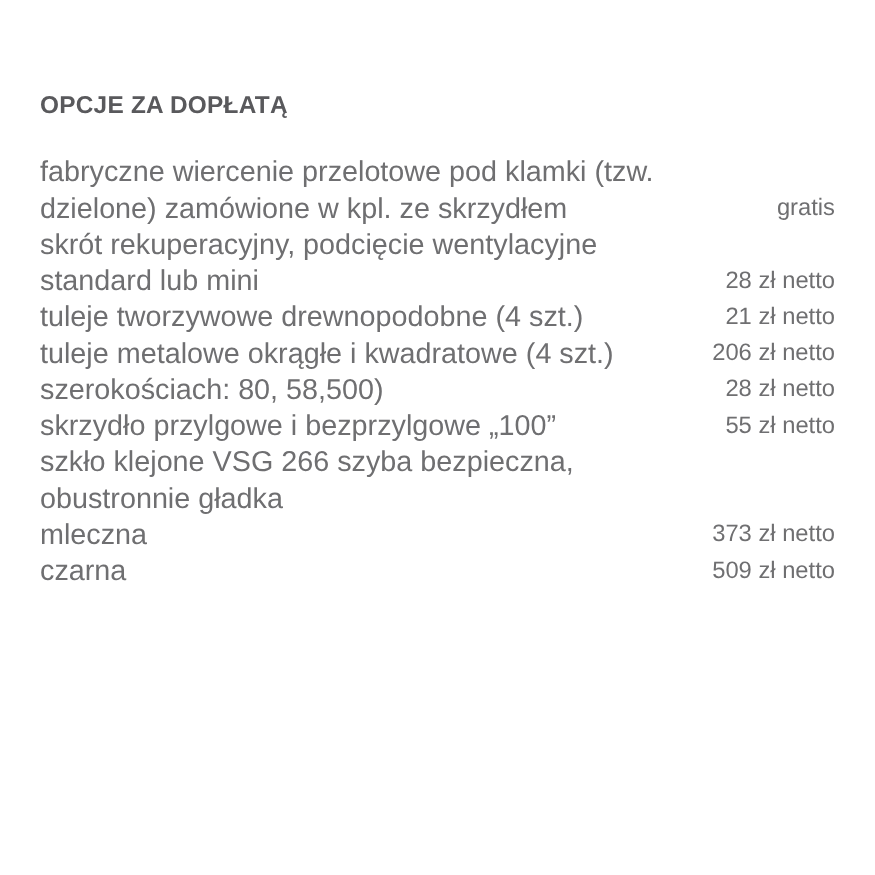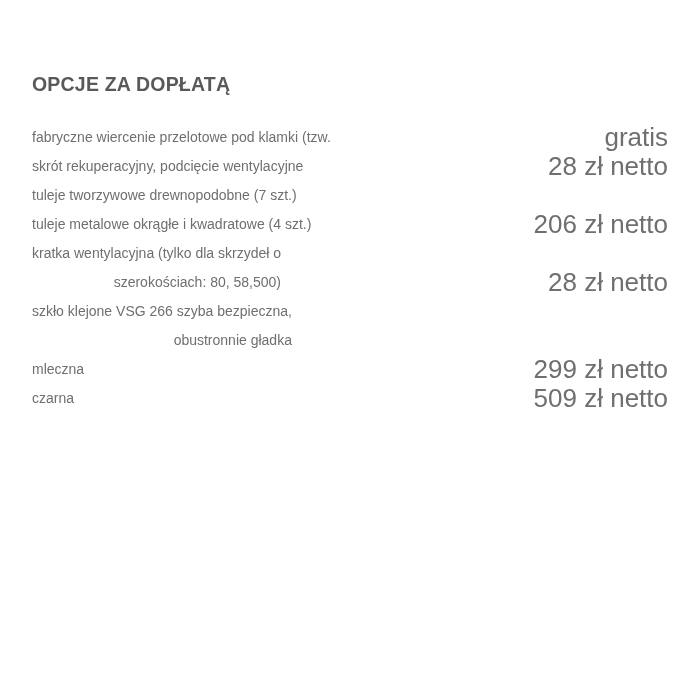--- a/index.html
+++ b/index.html
@@ -34,85 +34,92 @@
   }
   .row {
     display: flex;
     justify-content: space-between;
     align-items: flex-end;
   }
   .desc {
     min-width: 0;
   }
   .line {
-    font-size: 14px;
+    font-size: 23px;
     line-height: 29px;
     color: #6f6f71;
     white-space: nowrap;
-    text-align: right;
   }
   .price {
-    font-size: 26px;
+    font-size: 19px;
     line-height: 29px;
     color: #6f6f71;
     white-space: nowrap;
     text-align: right;
     flex: 0 0 auto;
     padding-left: 16px;
   }
 </style>
 </head>
 <body>
 
 <div class="doc">
   <h2 class="section-title">OPCJE ZA DOPŁATĄ</h2>
 
   <div class="price-list">
       <div class="row">
     <div class="desc">
           <div class="line">fabryczne wiercenie przelotowe pod klamki (tzw.</div>
+          <div class="line">dzielone) zamówione w kpl. ze skrzydłem</div>
         </div>
     <div class="price">gratis</div>
   </div>
       <div class="row">
     <div class="desc">
           <div class="line">skrót rekuperacyjny, podcięcie wentylacyjne</div>
+          <div class="line">standard lub mini</div>
         </div>
     <div class="price">28 zł netto</div>
   </div>
       <div class="row">
     <div class="desc">
-          <div class="line">tuleje tworzywowe drewnopodobne (7 szt.)</div>
+          <div class="line">tuleje tworzywowe drewnopodobne (4 szt.)</div>
         </div>
+    <div class="price">21 zł netto</div>
   </div>
       <div class="row">
     <div class="desc">
           <div class="line">tuleje metalowe okrągłe i kwadratowe (4 szt.)</div>
         </div>
     <div class="price">206 zł netto</div>
   </div>
       <div class="row">
     <div class="desc">
-          <div class="line">kratka wentylacyjna (tylko dla skrzydeł o</div>
           <div class="line">szerokościach: 80, 58,500)</div>
         </div>
     <div class="price">28 zł netto</div>
+  </div>
+      <div class="row">
+    <div class="desc">
+          <div class="line">skrzydło przylgowe i bezprzylgowe „100”</div>
+        </div>
+    <div class="price">55 zł netto</div>
   </div>
       <div class="row">
     <div class="desc">
           <div class="line">szkło klejone VSG 266 szyba bezpieczna,</div>
           <div class="line">obustronnie gładka</div>
         </div>
     <div class="price"></div>
   </div>
       <div class="row">
     <div class="desc">
           <div class="line">mleczna</div>
         </div>
-    <div class="price">299 zł netto</div>
+    <div class="price">373 zł netto</div>
   </div>
       <div class="row">
     <div class="desc">
           <div class="line">czarna</div>
         </div>
     <div class="price">509 zł netto</div>
   </div>
     </div>
 </div>
 

